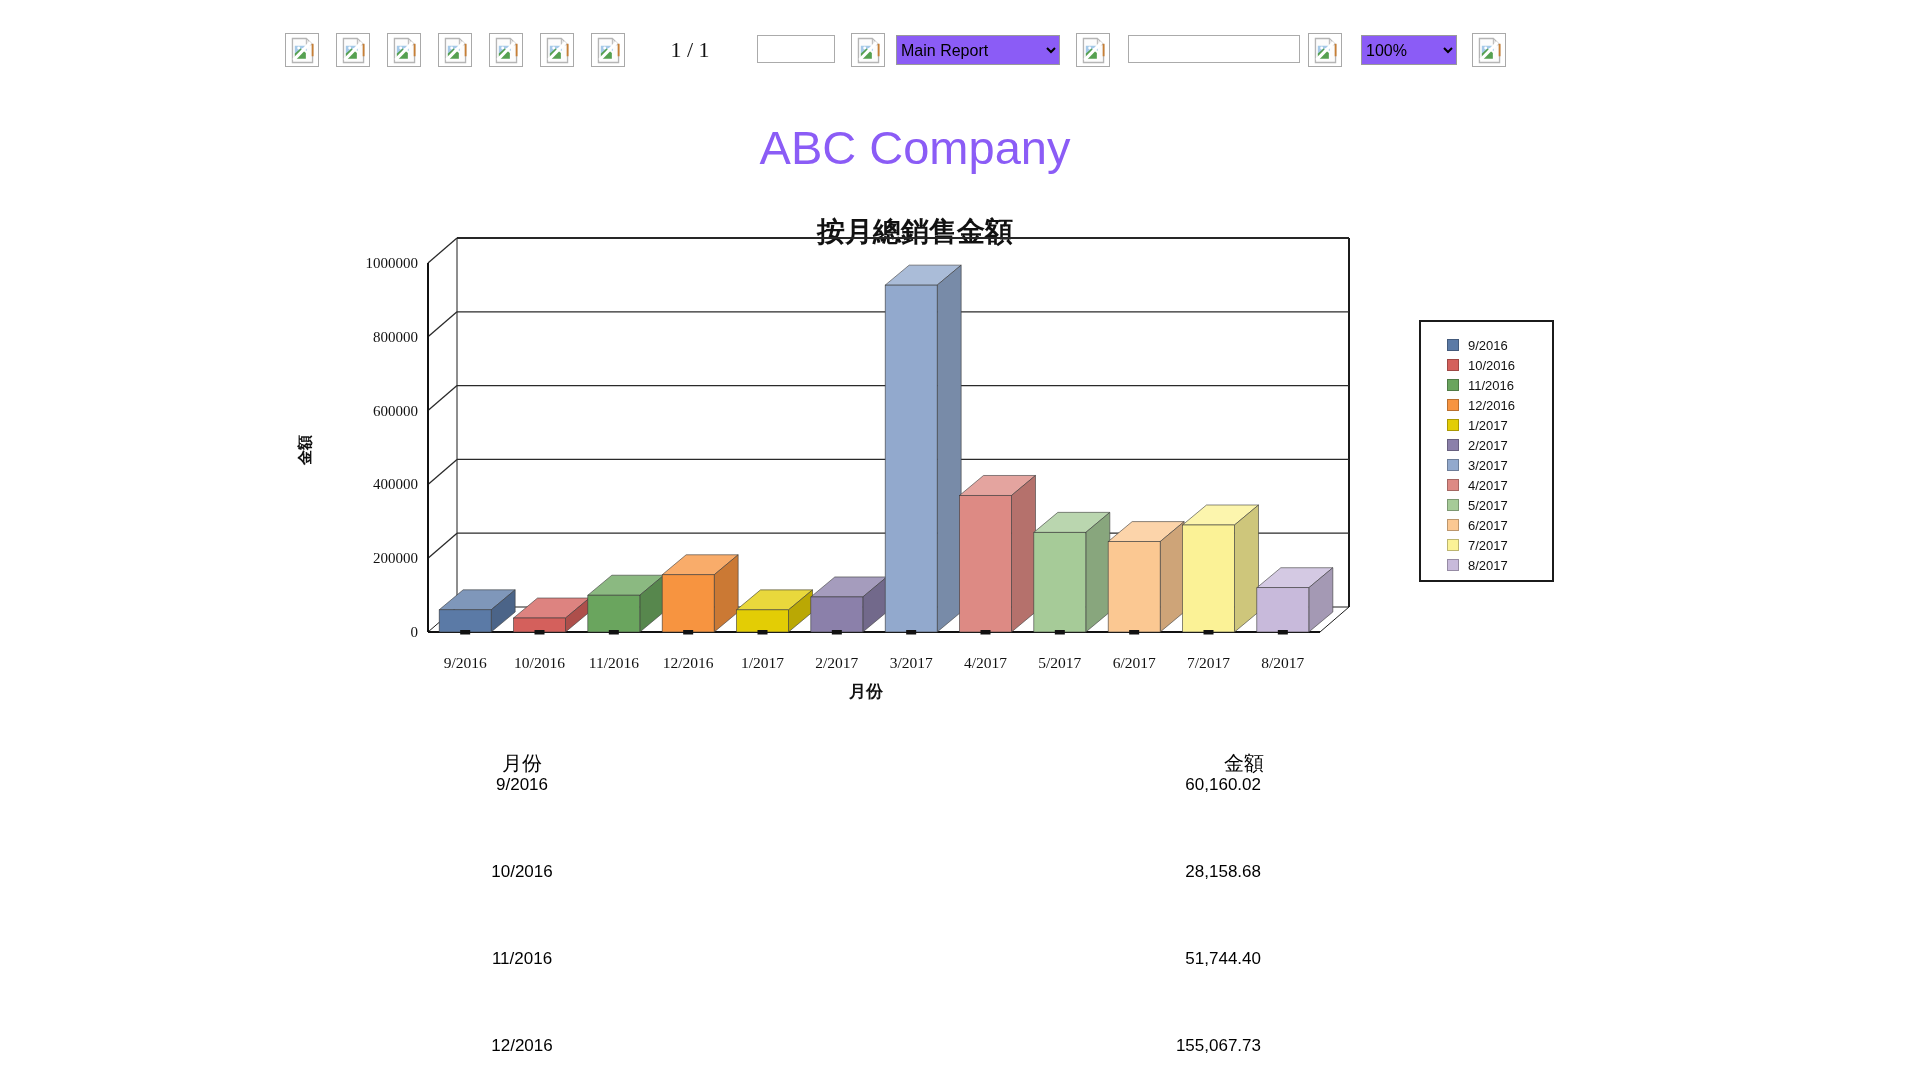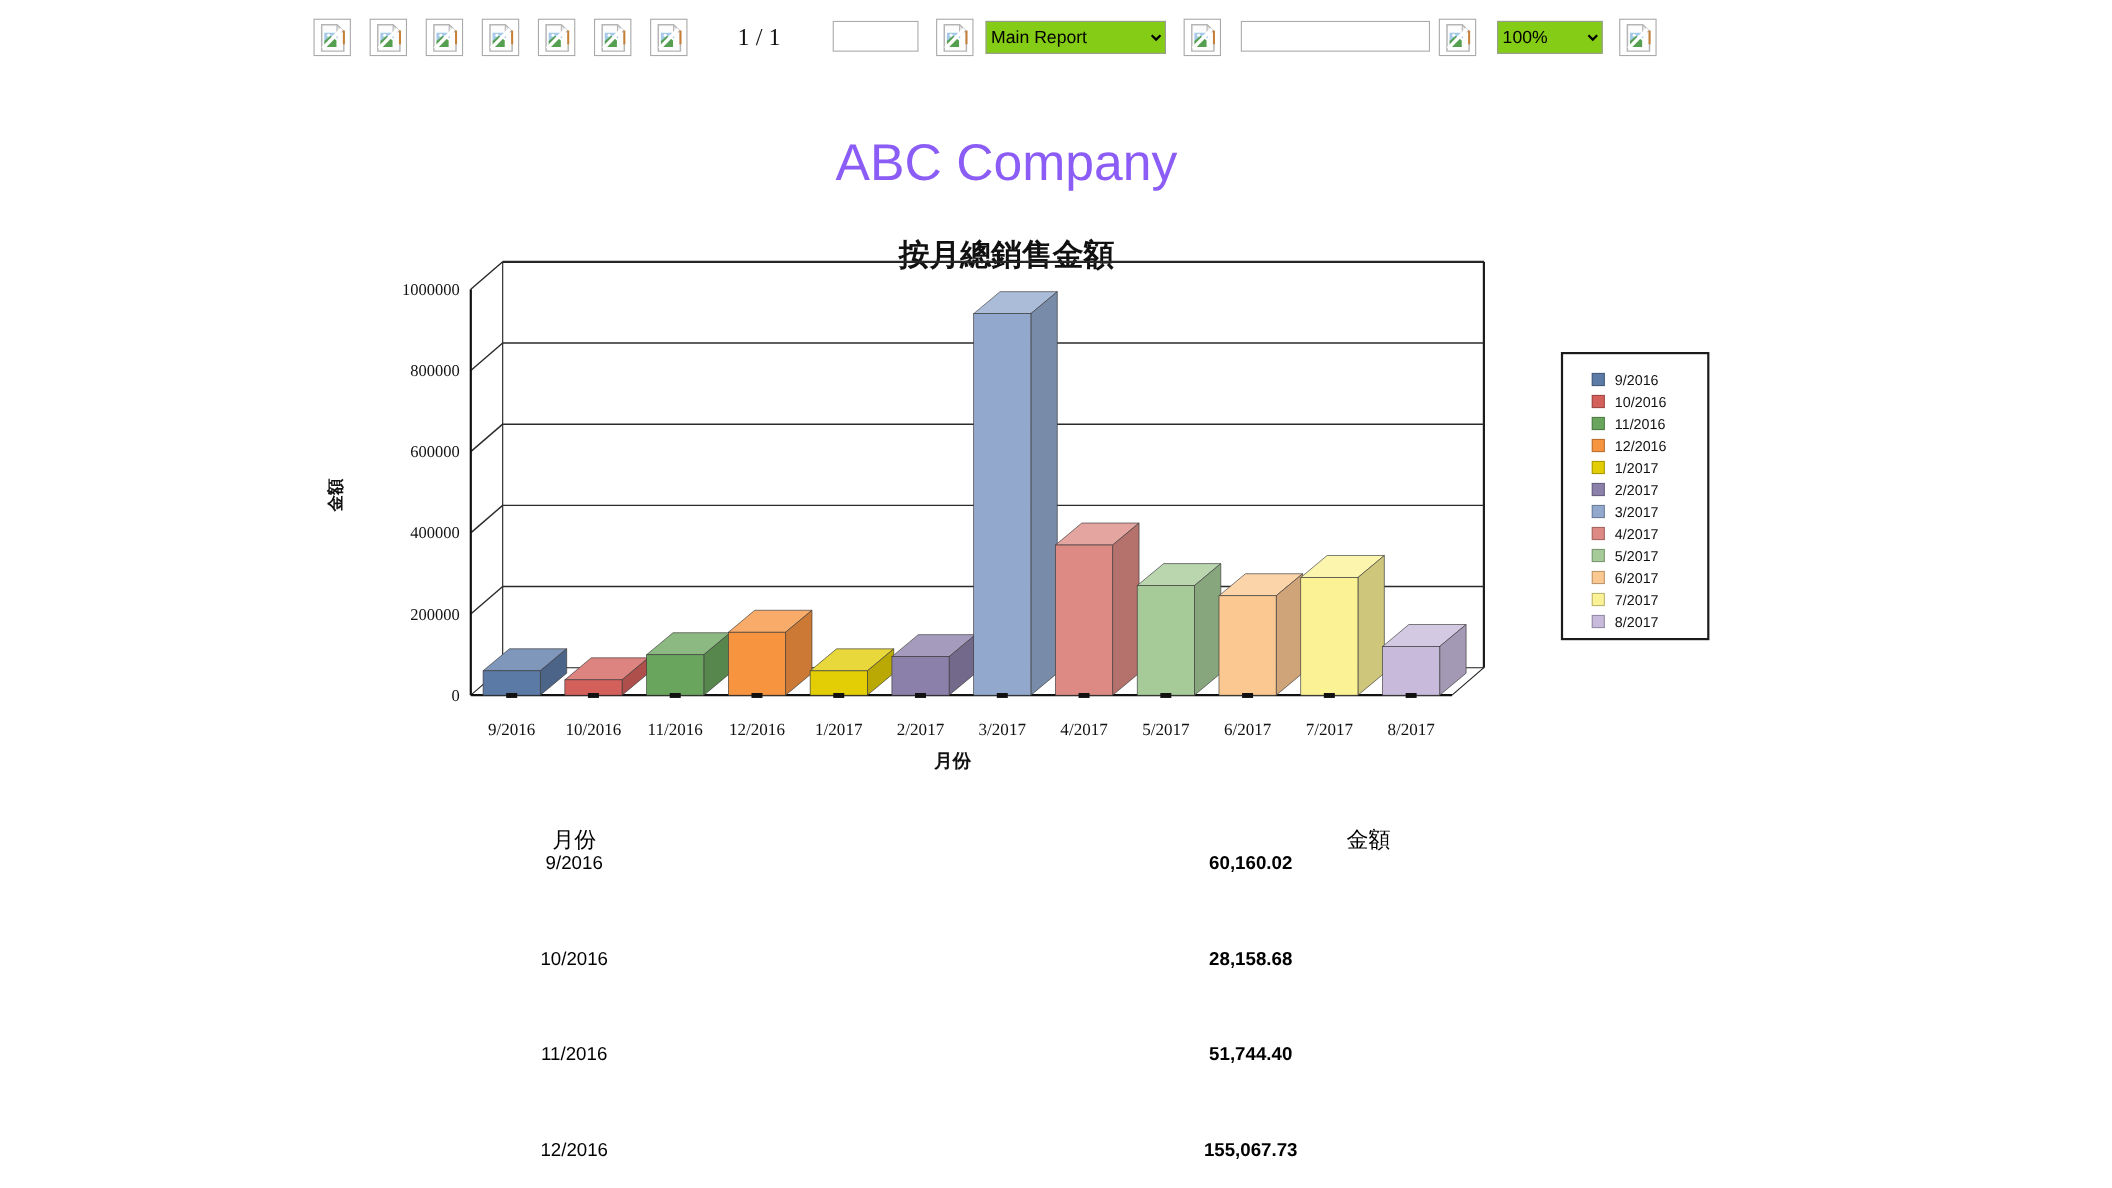--- a/index.html
+++ b/index.html
@@ -1,38 +1,38 @@
 <!DOCTYPE html>
 <html><head>
 <meta charset="utf-8">
 <style>
   html,body{margin:0;padding:0;background:#fff;}
   body{
     position:relative;width:1920px;height:1080px;overflow:hidden;
     font-family:"Liberation Sans","DejaVu Sans",sans-serif;color:#000;
   }
   
-  .toolbar{position:absolute;left:0;top:0;width:1568px;height:60px;}
+  .toolbar{position:absolute;left:0;top:16px;width:1568px;height:60px;}
   .img-btn{
     position:absolute;top:17px;width:34px;height:34px;box-sizing:border-box;
     background:#fff;border:1px solid #a9a9a9;padding:0;margin:0;
     display:flex;align-items:center;justify-content:center;cursor:pointer;
   }
   .page-indicator{
     position:absolute;left:648px;top:17px;width:84px;height:34px;
     font-family:"Liberation Serif","DejaVu Serif",serif;
     font-size:22px;line-height:34px;text-align:center;color:#111;
   }
   .txt{
     position:absolute;top:19px;height:28px;box-sizing:border-box;
     border:1px solid #ababab;background:#fff;font-size:15px;padding:0 4px;
   }
   .sel{
     position:absolute;top:19px;height:30px;box-sizing:border-box;
-    border:1px solid #9a9a9a;background:#84cc16;font-size:16px;
+    border:1px solid #9a9a9a;background:#8b5cf6;font-size:16px;
     font-family:"Liberation Sans",sans-serif;
   }
   
   .report-title{
     position:absolute;left:420px;top:120px;width:990px;
     text-align:center;font-size:47px;color:#8b5cf6;letter-spacing:0px;
   }
   #chart{position:absolute;left:280px;top:195px;width:1320px;height:520px;font-family:Liberation Serif, serif;}
   #legend{
     position:absolute;left:1419px;top:320px;width:135px;height:262px;
@@ -45,21 +45,21 @@
     border:1px solid rgba(0,0,0,.25);box-sizing:border-box;
   }
   .legend-label{font-size:13px;line-height:13px;color:#111;}
   
   .tbl-header{position:absolute;top:750px;font-size:20px;color:#000;}
   .tbl-header.month{left:422px;width:200px;text-align:center;}
   .tbl-header.amount{left:1096px;width:202px;text-align:right;padding-right:0;box-sizing:border-box;}
   .tbl-header.amount .pad{display:inline-block;margin-right:34px;}
   .cell{position:absolute;font-size:17px;color:#000;}
   .cell.month{left:422px;width:200px;text-align:center;}
-  .cell.amount{left:1036px;width:202px;text-align:center;font-weight:bold;}
+  .cell.amount{left:1059px;width:202px;text-align:right;}
 </style>
 </head>
 <body>
 
 <div class="toolbar">
   <button class="img-btn" style="left:285px">
       <svg width="23" height="27" viewBox="0 0 24 28">
         <path d="M1.5 1.5 h14.5 l6.5 6.5 v18.5 h-21 z" fill="#fcfcfc" stroke="#b5b5b5" stroke-width="1.4"></path>
         <path d="M16 1.5 l6.5 6.5 h-6.5 z" fill="#e9e9e9" stroke="#b5b5b5" stroke-width="1"></path>
         <path d="M4 9 h12.5 v5.5 l-4.5 -3 -8 7 z" fill="#a5c9e8"></path>

